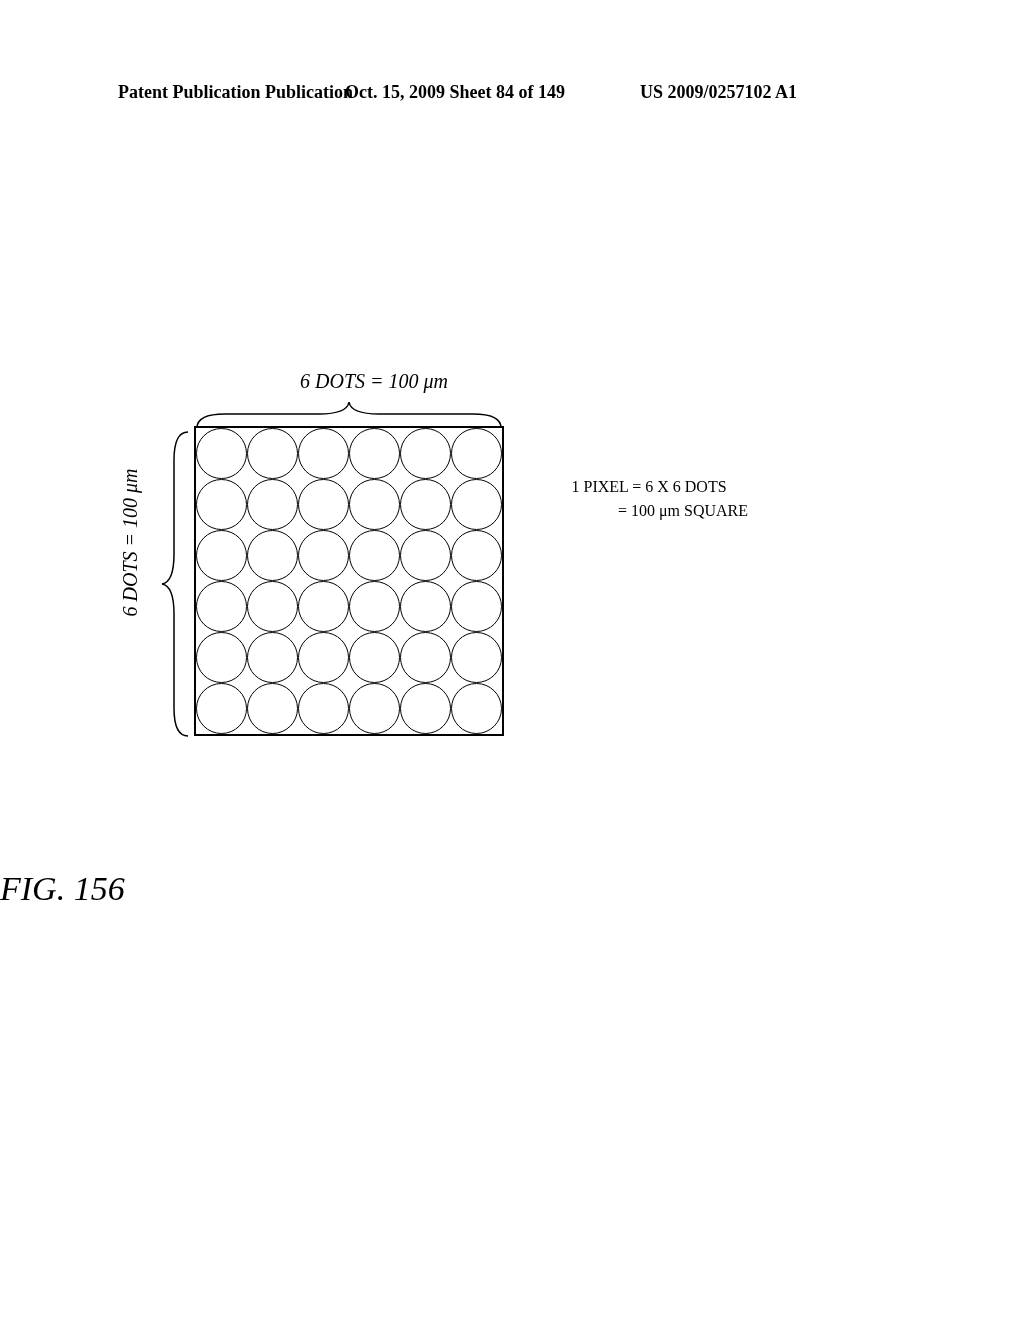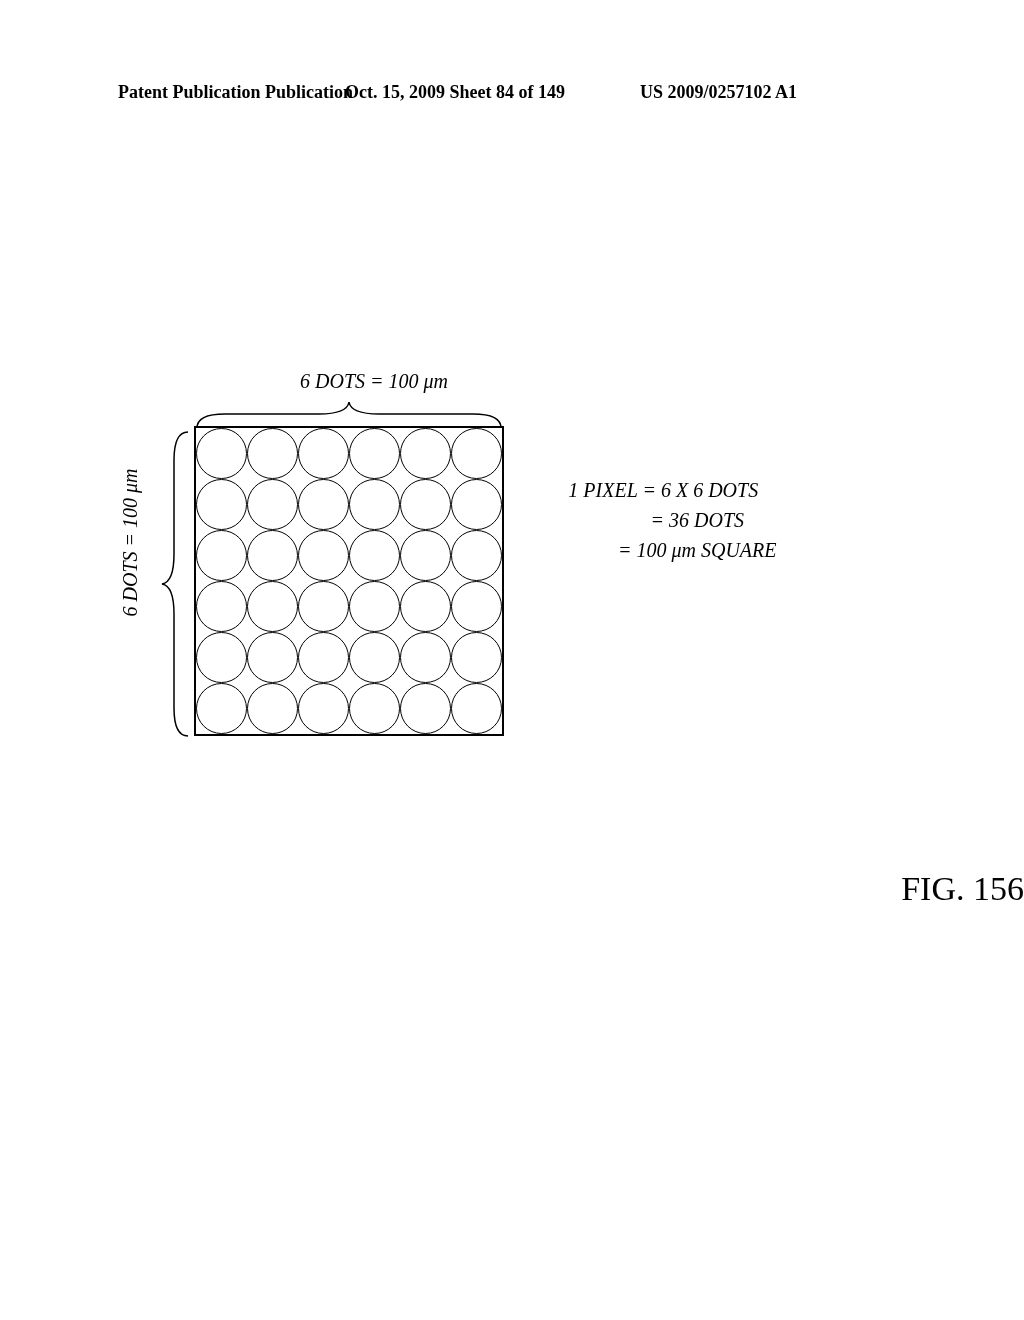--- a/index.html
+++ b/index.html
@@ -92,34 +92,34 @@
       height: 51px;
       border: 1.5px solid black;
       border-radius: 50%;
       flex-shrink: 0;
     }
     .annotation {
       position: absolute;
       top: 105px;
       left: 420px;
       font-family: "Comic Sans MS", cursive;
-      font-style: italic;
-      font-size: 20px;
+      font-size: 16px;
       line-height: 1.5;
     }
     .annotation div {
       white-space: nowrap;
     }
     .figure-caption {
       position: absolute;
       top: 870px;
       left: 0;
       width: 100%;
-      text-align: right;
+      text-align: left;
       font-family: "Comic Sans MS", cursive;
+      font-style: italic;
       font-size: 34px;
     }
   </style>
 </head>
 <body>
 
 <div class="header">
   <span class="header-left">Patent Publication Publication</span>
   <span class="header-center">Oct. 15, 2009  Sheet 84 of 149</span>
   <span class="header-right">US 2009/0257102 A1</span>
@@ -183,18 +183,17 @@
         <div class="dot"></div>
         <div class="dot"></div>
         <div class="dot"></div>
         <div class="dot"></div>
         <div class="dot"></div>
       </div>
     </div>
 
   <div class="annotation">
     <div>1 PIXEL = 6 X 6 DOTS</div>
-    <div style="padding-left:68px">= 36 DOTS</div>
     <div style="padding-left:68px">= 100 μm SQUARE</div>
   </div>
 </div>
 
 <div class="figure-caption">FIG. 156</div>
 
 </body></html>

